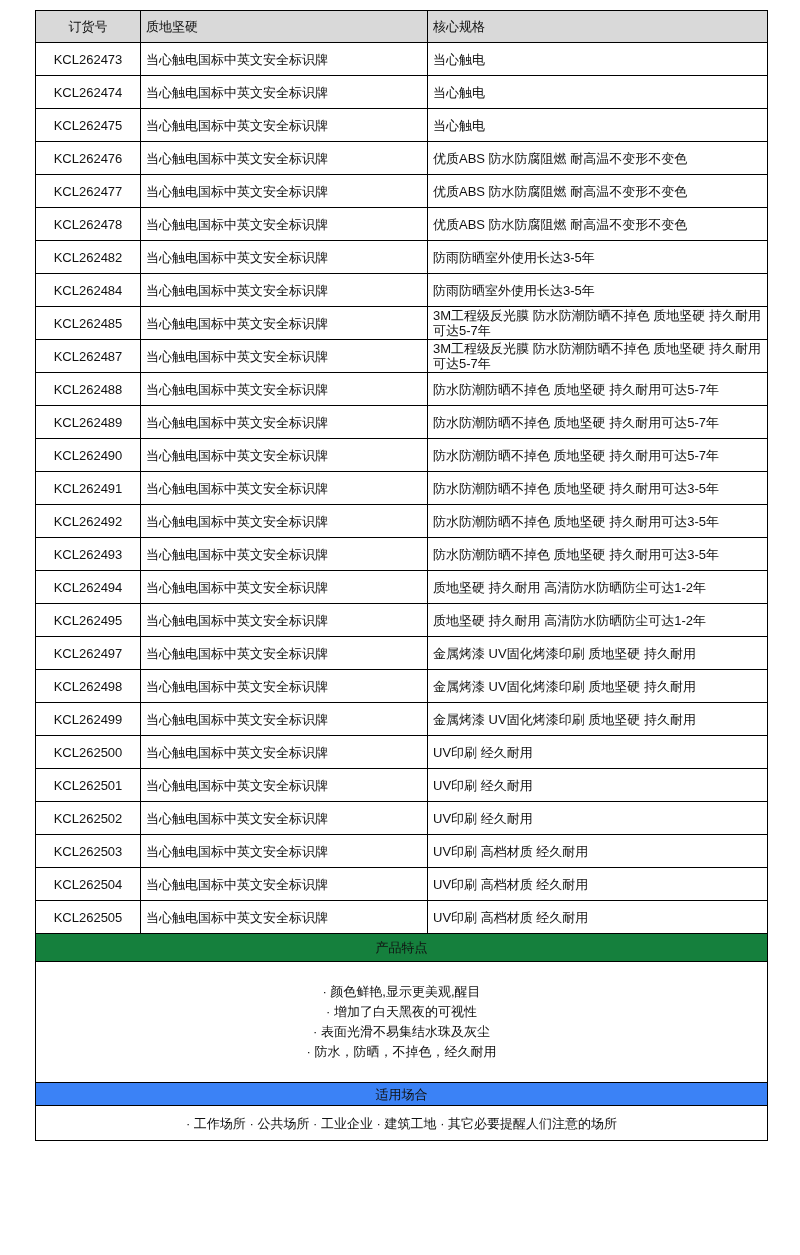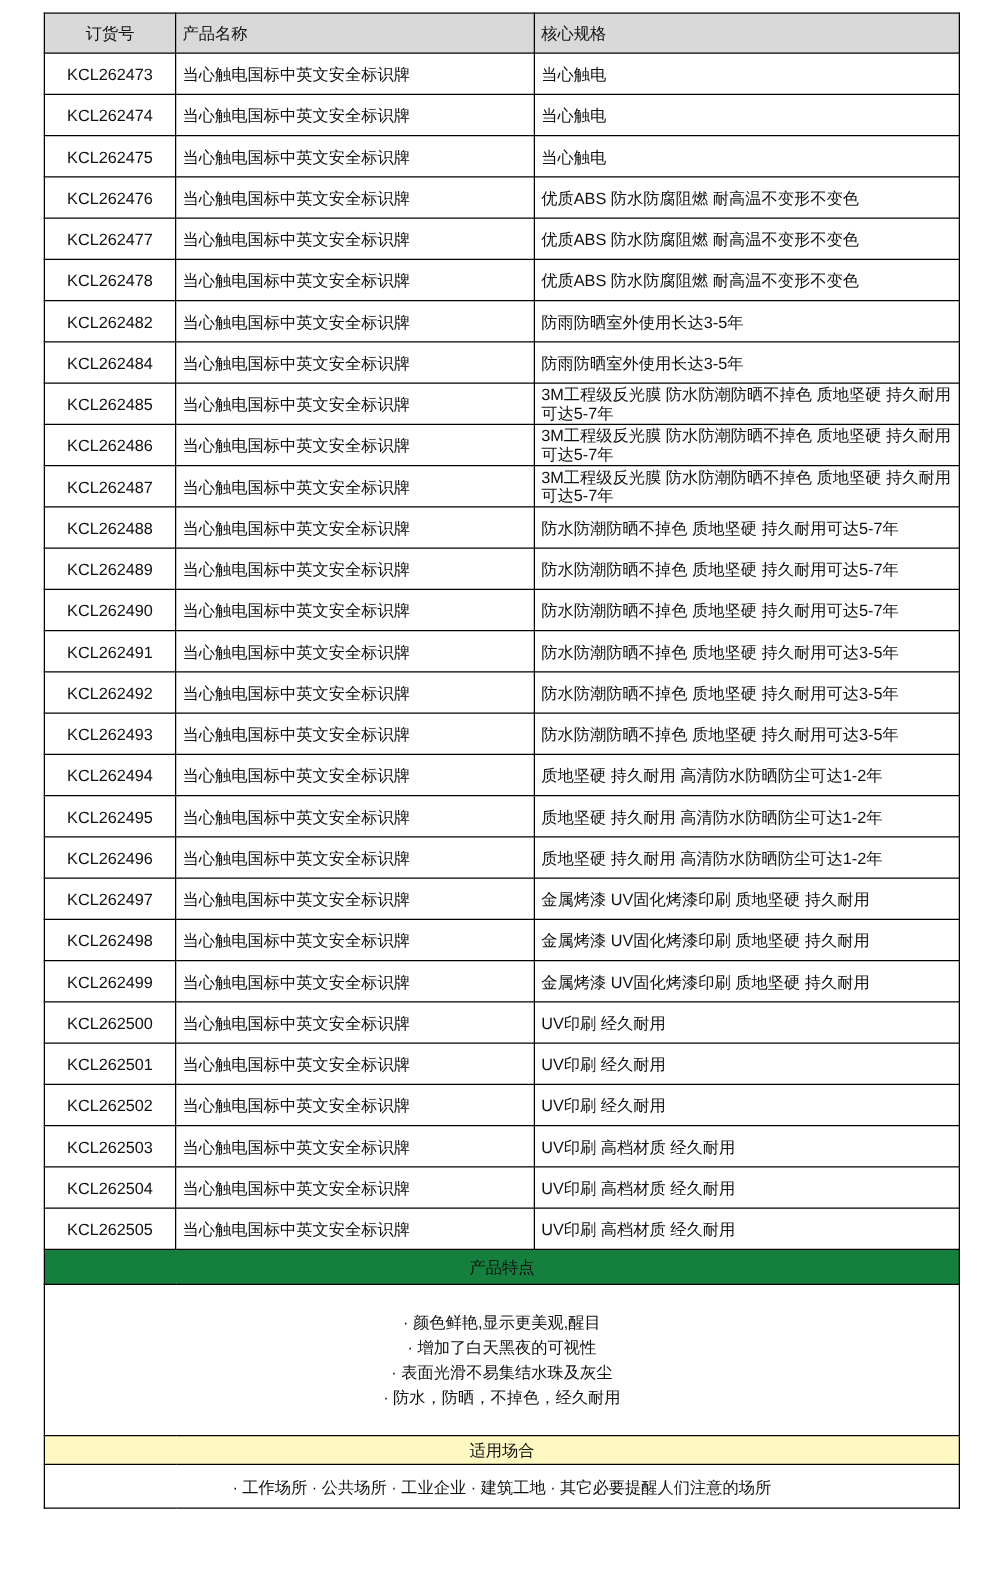--- a/index.html
+++ b/index.html
@@ -50,21 +50,21 @@
     text-align: center;
     height: 27px;
   }
   tr.features-row td {
     text-align: center;
     padding: 20px 0;
     height: auto;
   }
   tr.features-row td div { line-height: 20px; }
   tr.occasions-header-row td {
-    background: #fef9c3;
+    background: #3b82f6;
     text-align: center;
     height: 22px;
   }
   tr.occasions-row td {
     text-align: center;
     height: 34px;
     margin-top: 25px;
   }
 </style>
 </head>
@@ -73,21 +73,21 @@
 <div class="sheet">
   <table class="product-table">
     <colgroup>
       <col style="width:105px">
       <col style="width:287px">
       <col style="width:340px">
     </colgroup>
     <thead>
       <tr>
         <th class="c-sku">订货号</th>
-        <th>产品名称</th>
+        <th>质地坚硬</th>
         <th>核心规格</th>
       </tr>
     </thead>
     <tbody class="data">
         <tr>
           <td class="c-sku">KCL262473</td>
           <td>当心触电国标中英文安全标识牌</td>
           <td>当心触电</td>
         </tr>
         <tr>
@@ -124,30 +124,25 @@
           <td class="c-sku">KCL262484</td>
           <td>当心触电国标中英文安全标识牌</td>
           <td>防雨防晒室外使用长达3-5年</td>
         </tr>
         <tr>
           <td class="c-sku">KCL262485</td>
           <td>当心触电国标中英文安全标识牌</td>
           <td>3M工程级反光膜 防水防潮防晒不掉色 质地坚硬 持久耐用可达5-7年</td>
         </tr>
         <tr>
-          <td class="c-sku">KCL262486</td>
+          <td class="c-sku">KCL262487</td>
           <td>当心触电国标中英文安全标识牌</td>
           <td>3M工程级反光膜 防水防潮防晒不掉色 质地坚硬 持久耐用可达5-7年</td>
         </tr>
         <tr>
-          <td class="c-sku">KCL262487</td>
-          <td>当心触电国标中英文安全标识牌</td>
-          <td>3M工程级反光膜 防水防潮防晒不掉色 质地坚硬 持久耐用可达5-7年</td>
-        </tr>
-        <tr>
           <td class="c-sku">KCL262488</td>
           <td>当心触电国标中英文安全标识牌</td>
           <td>防水防潮防晒不掉色 质地坚硬 持久耐用可达5-7年</td>
         </tr>
         <tr>
           <td class="c-sku">KCL262489</td>
           <td>当心触电国标中英文安全标识牌</td>
           <td>防水防潮防晒不掉色 质地坚硬 持久耐用可达5-7年</td>
         </tr>
         <tr>
@@ -170,25 +165,20 @@
           <td>当心触电国标中英文安全标识牌</td>
           <td>防水防潮防晒不掉色 质地坚硬 持久耐用可达3-5年</td>
         </tr>
         <tr>
           <td class="c-sku">KCL262494</td>
           <td>当心触电国标中英文安全标识牌</td>
           <td>质地坚硬 持久耐用 高清防水防晒防尘可达1-2年</td>
         </tr>
         <tr>
           <td class="c-sku">KCL262495</td>
-          <td>当心触电国标中英文安全标识牌</td>
-          <td>质地坚硬 持久耐用 高清防水防晒防尘可达1-2年</td>
-        </tr>
-        <tr>
-          <td class="c-sku">KCL262496</td>
           <td>当心触电国标中英文安全标识牌</td>
           <td>质地坚硬 持久耐用 高清防水防晒防尘可达1-2年</td>
         </tr>
         <tr>
           <td class="c-sku">KCL262497</td>
           <td>当心触电国标中英文安全标识牌</td>
           <td>金属烤漆 UV固化烤漆印刷 质地坚硬 持久耐用</td>
         </tr>
         <tr>
           <td class="c-sku">KCL262498</td>

